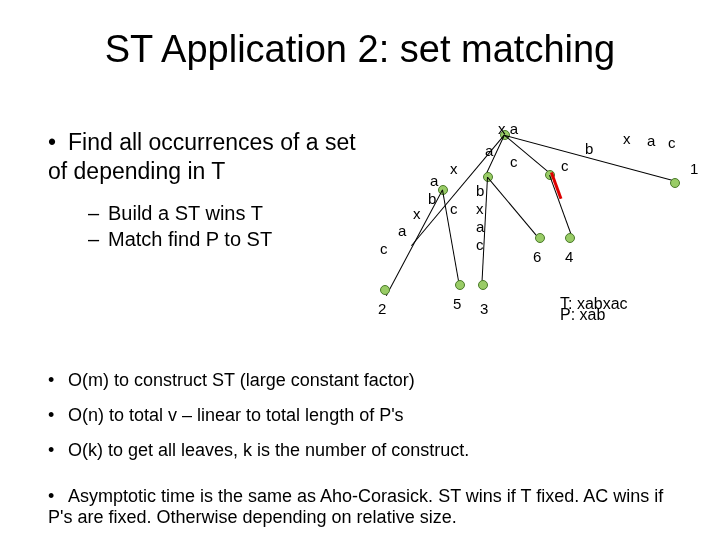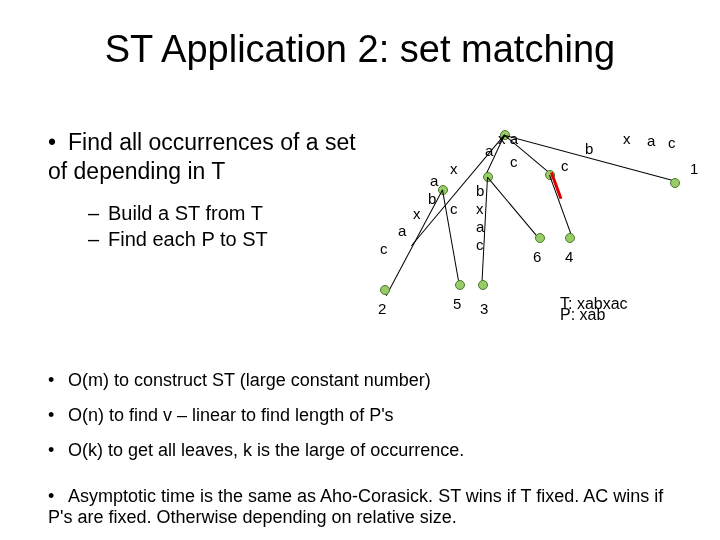--- a/index.html
+++ b/index.html
@@ -86,37 +86,37 @@
 </head>
 <body>
 
 <div class="title">ST Application 2: set matching</div>
 
 <div class="bullet1">
   <span class="dot">•</span><span>Find all occurrences of a set of depending in T</span>
 </div>
 
 <div class="sub" style="top:202px">
-  <span class="dash">–</span><span>Build a ST from T</span>
+  <span class="dash">–</span><span>Build a ST wins T</span>
 </div>
 <div class="sub" style="top:228px">
-  <span class="dash">–</span><span>Find each P to ST</span>
+  <span class="dash">–</span><span>Match find P to ST</span>
 </div>
 
 <div class="tp" style="top:295px;left:560px">T: xabxac</div>
 <div class="tp" style="top:306px;left:560px">P: xab</div>
 
 <div class="lower" style="top:370px">
-  <span class="dot">•</span><span>O(m) to construct ST (large constant number)</span>
+  <span class="dot">•</span><span>O(m) to construct ST (large constant factor)</span>
 </div>
 <div class="lower" style="top:405px">
-  <span class="dot">•</span><span>O(n) to find v – linear to find length of P's</span>
+  <span class="dot">•</span><span>O(n) to total v – linear to total length of P's</span>
 </div>
 <div class="lower" style="top:440px">
-  <span class="dot">•</span><span>O(k) to get all leaves, k is the large of occurrence.</span>
+  <span class="dot">•</span><span>O(k) to get all leaves, k is the number of construct.</span>
 </div>
 <div class="lower" style="top:486px;max-width:640px">
   <span class="dot">•</span><span>Asymptotic time is the same as Aho-Corasick. ST wins if T fixed. AC wins if P's are fixed. Otherwise depending on relative size.</span>
 </div>
 
 <div class="diagram">
 
   <div class="node" style="left:150px;top:10px"></div>
 
   <div class="edge" style="left:155px;top:15px;width:145px;transform:rotate(130deg)"></div>
@@ -155,21 +155,21 @@
 
   <div class="edge" style="left:138px;top:57px;width:110px;transform:rotate(93deg)"></div>
   <div class="elbl" style="left:126px;top:62px">b</div>
   <div class="elbl" style="left:126px;top:80px">x</div>
   <div class="elbl" style="left:126px;top:98px">a</div>
   <div class="elbl" style="left:126px;top:116px">c</div>
   <div class="node" style="left:128px;top:160px"></div>
   <div class="leaf" style="left:130px;top:180px">3</div>
 
   <div class="edge" style="left:138px;top:57px;width:80px;transform:rotate(50deg)"></div>
-  <div class="elbl" style="left:148px;top:10px">x a</div>
+  <div class="elbl" style="left:148px;top:0">x a</div>
   <div class="elbl" style="left:160px;top:33px">c</div>
   <div class="node" style="left:185px;top:113px"></div>
   <div class="leaf" style="left:183px;top:128px">6</div>
 
   <div class="node" style="left:195px;top:50px"></div>
 
   <div class="edge" style="left:200px;top:55px;width:65px;transform:rotate(70deg)"></div>
 
   <div class="red-edge" style="left:200px;top:53px;height:28px;transform:rotate(-20deg)"></div>
   <div class="elbl" style="left:211px;top:37px">c</div>

